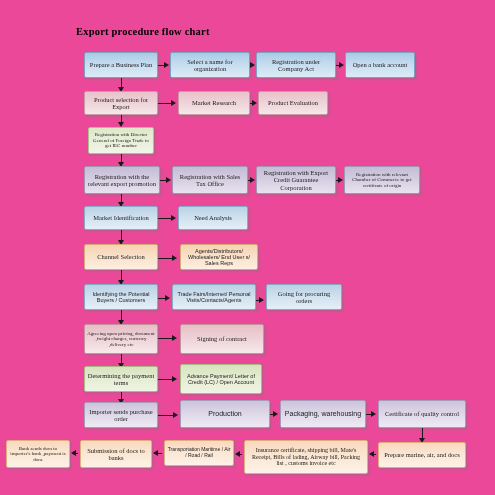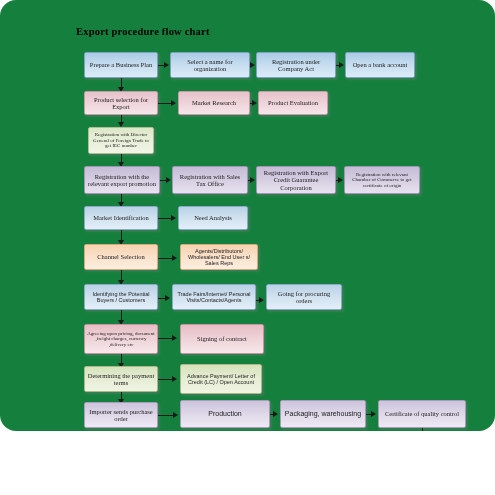--- a/index.html
+++ b/index.html
@@ -6,24 +6,23 @@
     margin: 0;
     padding: 0;
     background: #ffffff;
   }
   body {
     font-family: "Liberation Serif", serif;
   }
   #canvas {
     position: relative;
     width: 495px;
-    height: 431px;
-    background: #15803d;
+    height: 495px;
+    background: #ec4899;
     overflow: hidden;
-    border-radius: 16px;
   }
   #chart-title {
     position: absolute;
     left: 76px;
     top: 26px;
     font-family: "Liberation Serif", serif;
     font-weight: bold;
     font-size: 10.5px;
     color: #000000;
     letter-spacing: 0.2px;

